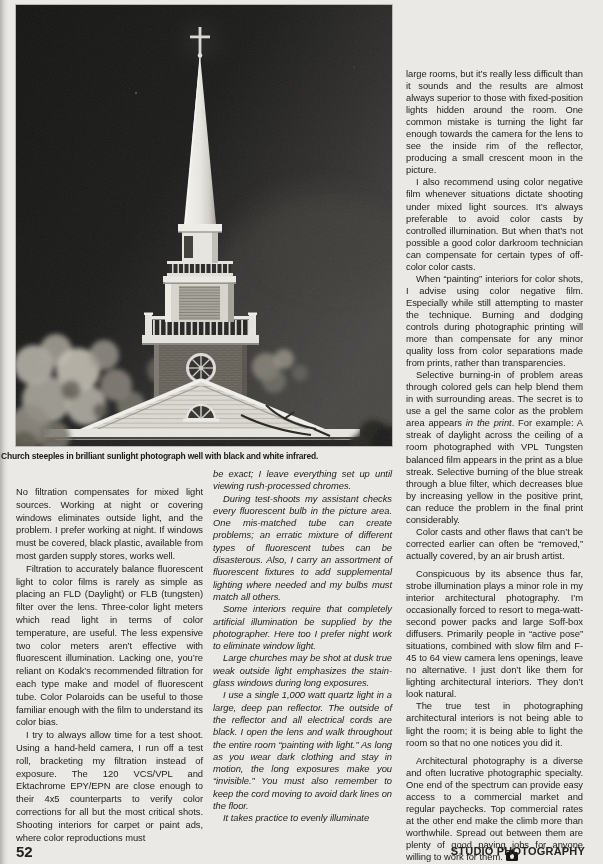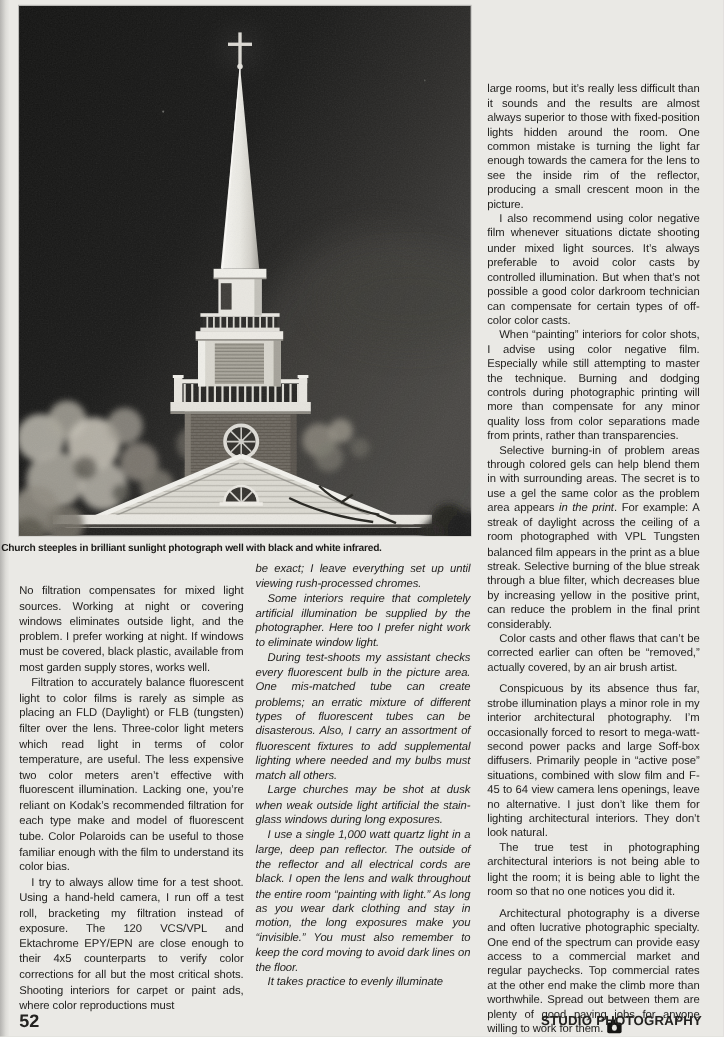--- a/index.html
+++ b/index.html
@@ -226,23 +226,23 @@
 
   <div class="caption">Church steeples in brilliant sunlight photograph well with black and white infrared.</div>
 
   <div class="col col-left">
       <p class="">No filtration compensates for mixed light sources. Working at night or covering windows eliminates outside light, and the problem. I prefer working at night. If windows must be covered, black plastic, available from most garden supply stores, works well.</p>
       <p class="indent">Filtration to accurately balance fluorescent light to color films is rarely as simple as placing an FLD (Daylight) or FLB (tungsten) filter over the lens. Three-color light meters which read light in terms of color temperature, are useful. The less expensive two color meters aren’t effective with fluorescent illumination. Lacking one, you’re reliant on Kodak’s recommended filtration for each type make and model of fluorescent tube. Color Polaroids can be useful to those familiar enough with the film to understand its color bias.</p>
       <p class="indent">I try to always allow time for a test shoot. Using a hand-held camera, I run off a test roll, bracketing my filtration instead of exposure. The 120 VCS/VPL and Ektachrome EPY/EPN are close enough to their 4x5 counterparts to verify color corrections for all but the most critical shots. Shooting interiors for carpet or paint ads, where color reproductions must</p>
     </div>
   <div class="col col-mid">
       <p class="">be exact; I leave everything set up until viewing rush-processed chromes.</p>
+      <p class="indent">During test-shoots my assistant checks every fluorescent bulb in the picture area. One mis-matched tube can create problems; an erratic mixture of different types of fluorescent tubes can be disasterous. Also, I carry an assortment of fluorescent fixtures to add supplemental lighting where needed and my bulbs must match all others.</p>
       <p class="indent">Some interiors require that completely artificial illumination be supplied by the photographer. Here too I prefer night work to eliminate window light.</p>
-      <p class="indent">During test-shoots my assistant checks every fluorescent bulb in the picture area. One mis-matched tube can create problems; an erratic mixture of different types of fluorescent tubes can be disasterous. Also, I carry an assortment of fluorescent fixtures to add supplemental lighting where needed and my bulbs must match all others.</p>
-      <p class="indent">Large churches may be shot at dusk when weak outside light artificial the stain-glass windows during long exposures.</p>
+      <p class="indent">Large churches may be shot at dusk true weak outside light emphasizes the stain-glass windows during long exposures.</p>
       <p class="indent">I use a single 1,000 watt quartz light in a large, deep pan reflector. The outside of the reflector and all electrical cords are black. I open the lens and walk throughout the entire room “painting with light.” As long as you wear dark clothing and stay in motion, the long exposures make you “invisible.” You must also remember to keep the cord moving to avoid dark lines on the floor.</p>
       <p class="indent">It takes practice to evenly illuminate</p>
     </div>
   <div class="col col-right">
       <p class="">large rooms, but it’s really less difficult than it sounds and the results are almost always superior to those with fixed-position lights hidden around the room. One common mistake is turning the light far enough towards the camera for the lens to see the inside rim of the reflector, producing a small crescent moon in the picture.</p>
       <p class="indent">I also recommend using color negative film whenever situations dictate shooting under mixed light sources. It’s always preferable to avoid color casts by controlled illumination. But when that’s not possible a good color darkroom technician can compensate for certain types of off-color color casts.</p>
       <p class="indent">When “painting” interiors for color shots, I advise using color negative film. Especially while still attempting to master the technique. Burning and dodging controls during photographic printing will more than compensate for any minor quality loss from color separations made from prints, rather than transparencies.</p>
       <p class="indent">Selective burning-in of problem areas through colored gels can help blend them in with surrounding areas. The secret is to use a gel the same color as the problem area appears <i>in the print</i>. For example: A streak of daylight across the ceiling of a room photographed with VPL Tungsten balanced film appears in the print as a blue streak. Selective burning of the blue streak through a blue filter, which decreases blue by increasing yellow in the positive print, can reduce the problem in the final print considerably.</p>
       <p class="indent">Color casts and other flaws that can’t be corrected earlier can often be “removed,” actually covered, by an air brush artist.</p>
       <p class="indent space-before">Conspicuous by its absence thus far, strobe illumination plays a minor role in my interior architectural photography. I’m occasionally forced to resort to mega-watt-second power packs and large Soff-box diffusers. Primarily people in “active pose” situations, combined with slow film and F-45 to 64 view camera lens openings, leave no alternative. I just don’t like them for lighting architectural interiors. They don’t look natural.</p>

